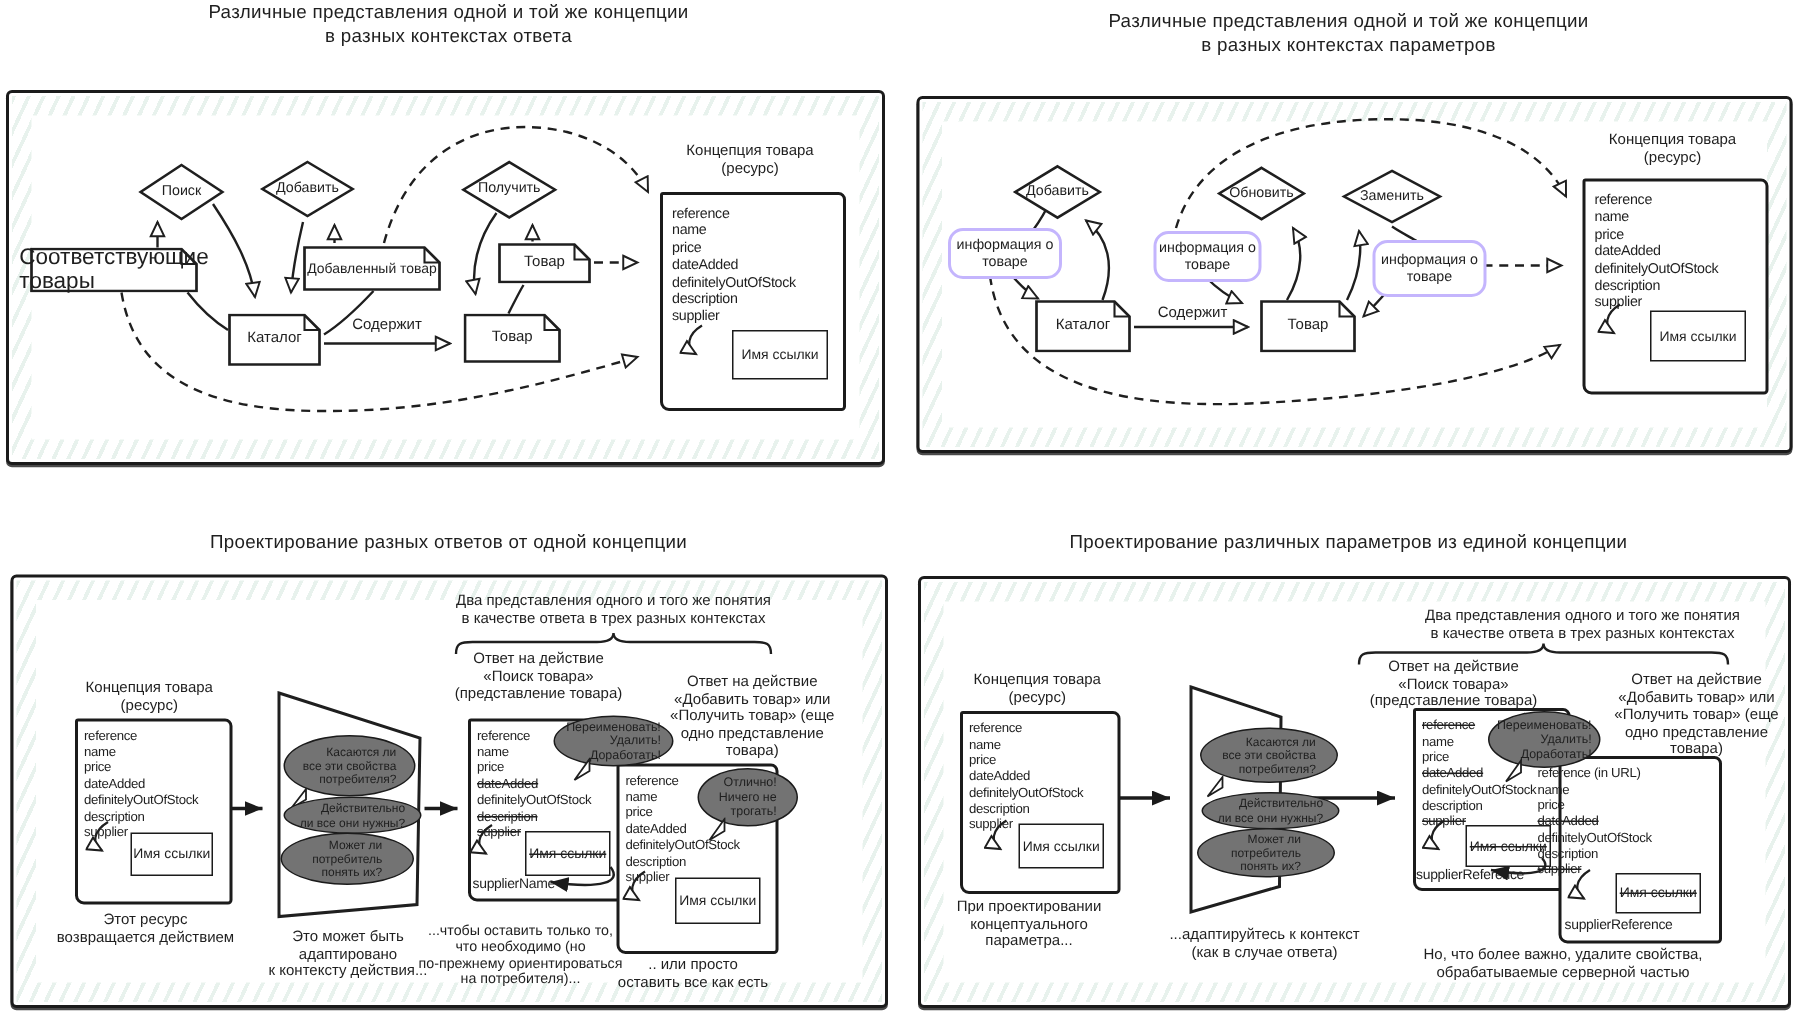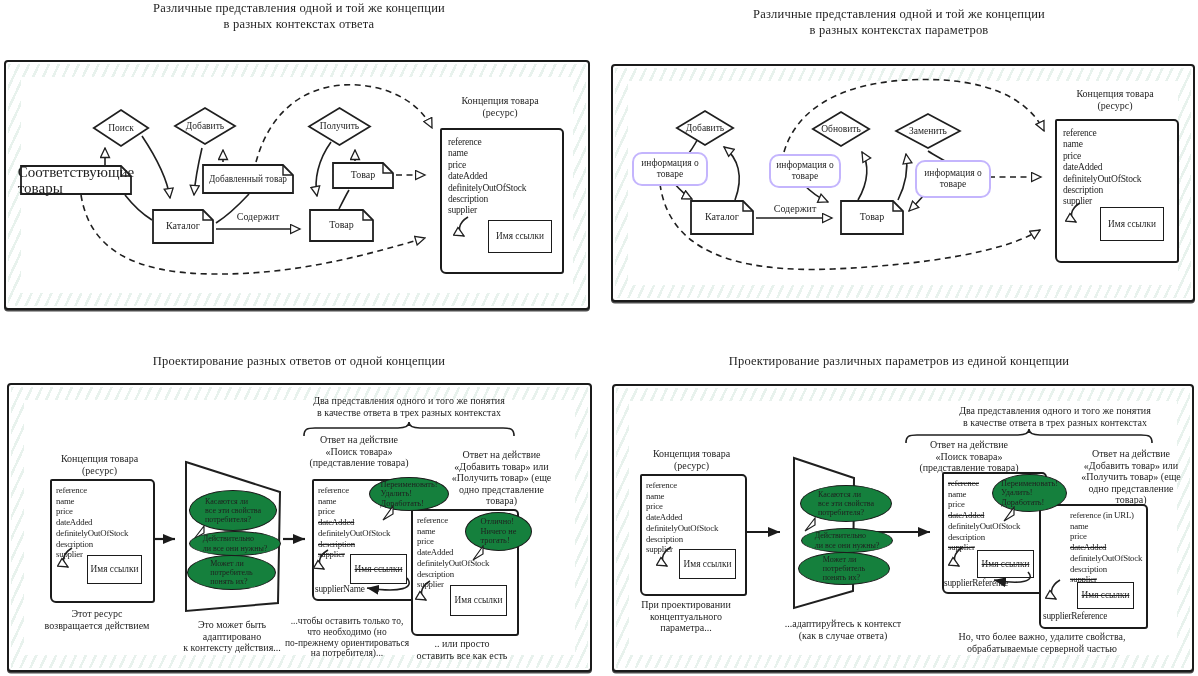--- a/index.html
+++ b/index.html
@@ -1,35 +1,35 @@
 <!DOCTYPE html>
 <html><head>
 <meta charset="utf-8">
 <style>
   html,body{margin:0;padding:0;background:#fff;}
   #canvas{position:relative;width:1198px;height:676px;background:#fff;overflow:hidden;
-          font-family:Liberation Serif, serif;color:#1f1f1f;}
+          font-family:Liberation Sans, sans-serif;color:#1f1f1f;}
   .ttl{position:absolute;text-align:center;font-size:12.5px;line-height:16px;white-space:pre-line;letter-spacing:.2px;}
   .panel{position:absolute;border:2.5px solid #1b1b1b;border-radius:4px;background:#fff;box-shadow:0 1.5px 0 #4a4a4a;}
   .hatch{position:absolute;inset:2px;background:repeating-linear-gradient(115deg,rgba(140,190,165,.20) 0 2.5px,transparent 2.5px 9px);}
   .inner{position:absolute;inset:15px;background:#fff;}
   .alayer{position:absolute;left:0;top:0;pointer-events:none;}
   .hd,.cap{position:absolute;font-size:10px;line-height:11.5px;text-align:center;white-space:pre-line;}
   .box{position:absolute;border:2px solid #1b1b1b;background:#fff;border-radius:2px 5px 3px 6px;}
   .fields{position:absolute;font-size:9.5px;line-height:11.4px;letter-spacing:-.2px;}
   .fields div{white-space:nowrap;}
   .fields.sm{font-size:8.8px;line-height:10.7px;}
   .strike{text-decoration:line-through;text-decoration-thickness:1.4px;}
   .linkbox{position:absolute;border:1.8px solid #1b1b1b;background:#fff;display:flex;align-items:center;justify-content:center;text-align:center;font-size:9.3px;line-height:1.12;}
   .diamond,.doc,.funnel,.brace,.curl,.loop,.tail{position:absolute;}
   .diamond svg,.doc svg{position:absolute;left:0;top:0;}
   .lbl{position:absolute;inset:0;display:flex;align-items:center;justify-content:center;text-align:left;font-size:9.5px;line-height:1.08;}
   .doc .lbl{font-size:10px;}
   .info{position:absolute;border:2px solid #c4b5fd;border-radius:10px;background:#fff;display:flex;align-items:center;justify-content:center;text-align:center;font-size:9.5px;line-height:1.18;}
-  .bubble{position:absolute;border:1.6px solid #1b1b1b;border-radius:50%;background:#15803d;display:flex;align-items:center;justify-content:center;text-align:left;font-size:8px;line-height:1.14;white-space:pre-line;z-index:5;}
+  .bubble{position:absolute;border:1.6px solid #1b1b1b;border-radius:50%;background:#737373;display:flex;align-items:center;justify-content:center;text-align:right;font-size:8px;line-height:1.14;white-space:pre-line;z-index:5;}
   .bubble.big{font-size:8.3px;}
   .extra{position:absolute;font-size:9.3px;letter-spacing:-.2px;white-space:nowrap;}
   .z3{z-index:3;} .z4{z-index:4;} .z6{z-index:6;}
 </style>
 </head>
 <body>
 
 <svg width="0" height="0" style="position:absolute">
   <defs>
     <marker id="mo" markerUnits="userSpaceOnUse" markerWidth="12" markerHeight="11" refX="10.5" refY="5.5" orient="auto">
@@ -442,21 +442,21 @@
       <path d="M46,3 C54,12 40,16 12,11" fill="none" stroke="#1f1f1f" stroke-width="1.6" marker-end="url(#mf)"></path>
     </svg>
     <div class="bubble big z6" style="left:378px;top:88px;width:73px;height:36px">Переименовать!
 Удалить!
 Доработать!</div>
     <svg class="tail z6" style="left:388px;top:120px" width="14" height="16">
         <path d="M12,1 L2,15 L12,9 Z" fill="#fff" stroke="#1f1f1f" stroke-width="1.2"></path>
       </svg>
 
     <div class="box z4" style="left:425px;top:118px;width:105px;height:121px"></div>
-    <div class="fields sm z4" style="left:456px;top:124px">
+    <div class="fields sm z4" style="left:411px;top:124px">
         <div>reference (in URL)</div>
         <div>name</div>
         <div>price</div>
         <div class="strike">dateAdded</div>
         <div>definitelyOutOfStock</div>
         <div>description</div>
         <div class="strike">supplier</div>
       </div>
     <svg class="curl z4" style="left:431px;top:191px" width="28" height="26">
       <path d="M15,3 C5,9 4,18 11,22" fill="none" stroke="#1f1f1f" stroke-width="1.5" marker-end="url(#mo)"></path>

